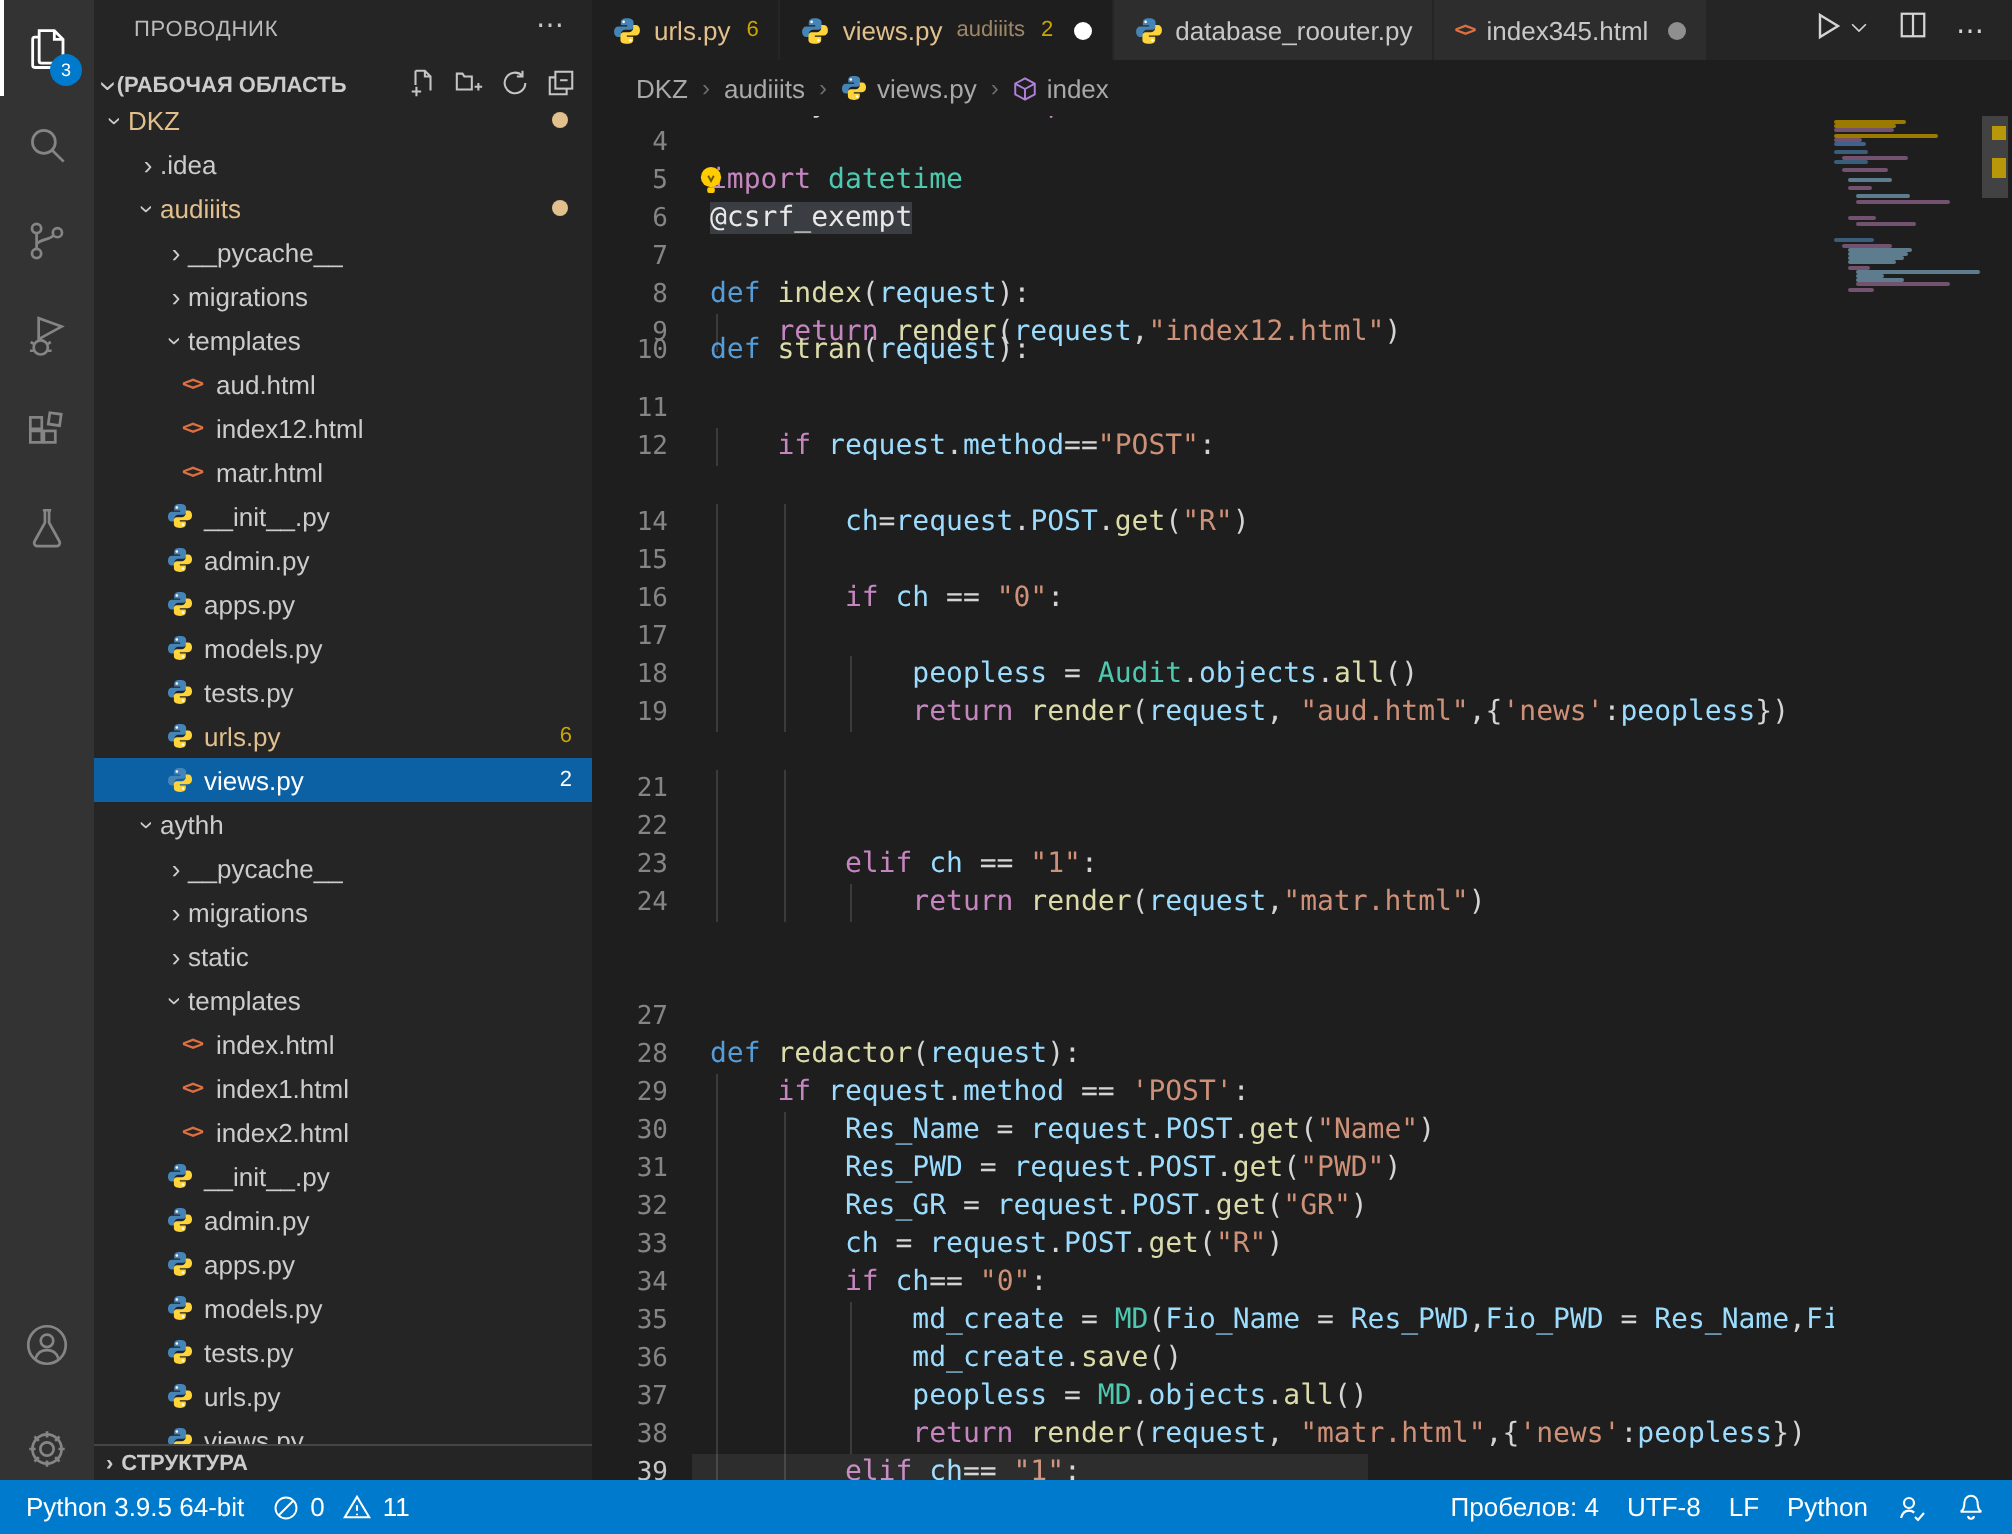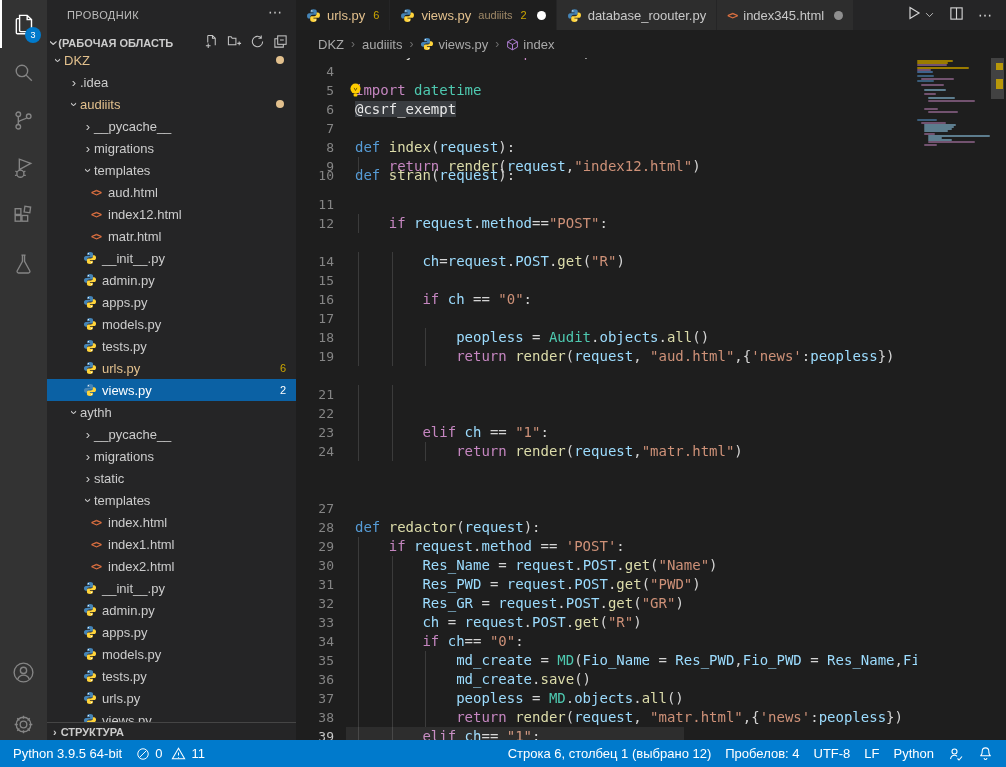--- a/index.html
+++ b/index.html
@@ -637,21 +637,20 @@
     <span>0</span>
     <span style="display:flex;margin-left:4px">
         <svg width="15" height="15" viewBox="0 0 16 16">
           <path d="M8 2.5 L14.5 13.5 H1.5 Z"></path>
           <path d="M8 7v3 M8 11.6v.8"></path>
         </svg>
       </span>
     <span>11</span>
   </span>
   <span id="sb-right">
-    <span class="item">Строка 6, столбец 1 (выбрано 12)</span>
     <span class="item">Пробелов: 4</span>
     <span class="item">UTF-8</span>
     <span class="item">LF</span>
     <span class="item">Python</span>
     <span class="item">
         <svg width="16" height="16" viewBox="0 0 16 16">
           <circle cx="6.5" cy="5.5" r="2.5"></circle>
           <path d="M2.5 13c.6-2.5 2-3.7 4-3.7 1 0 1.9.3 2.6 1"></path>
           <path d="M9.5 12.5l1.5 1.5 3-3.5"></path>
         </svg>

